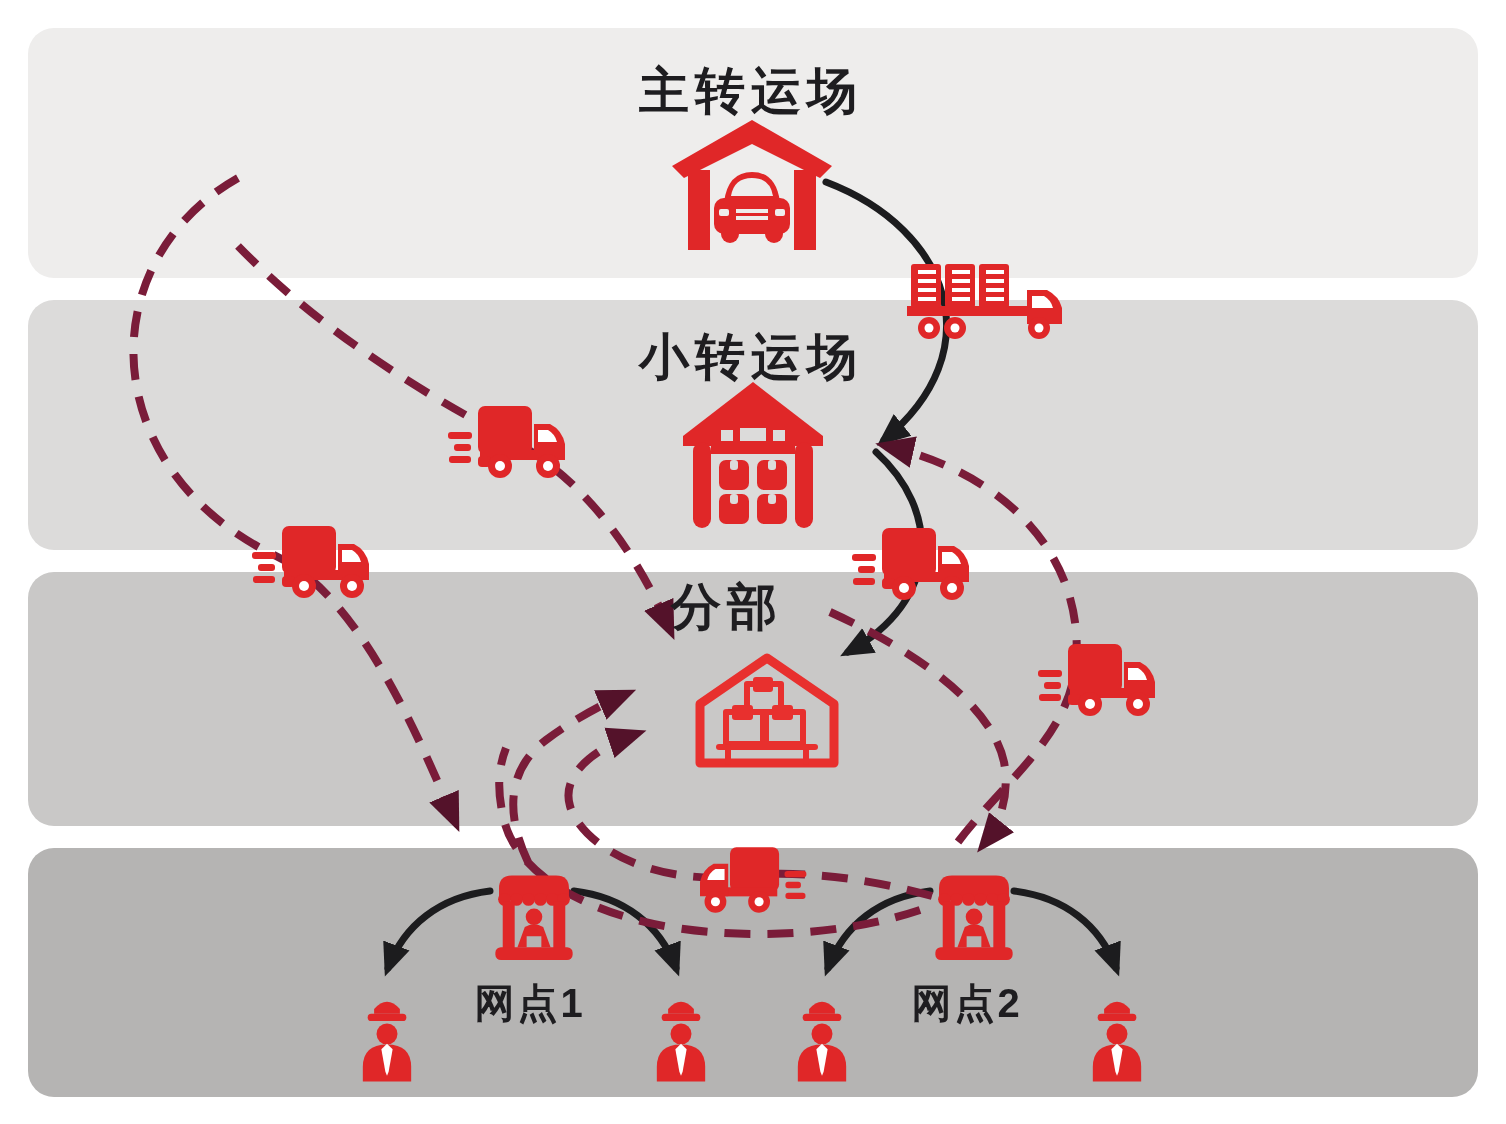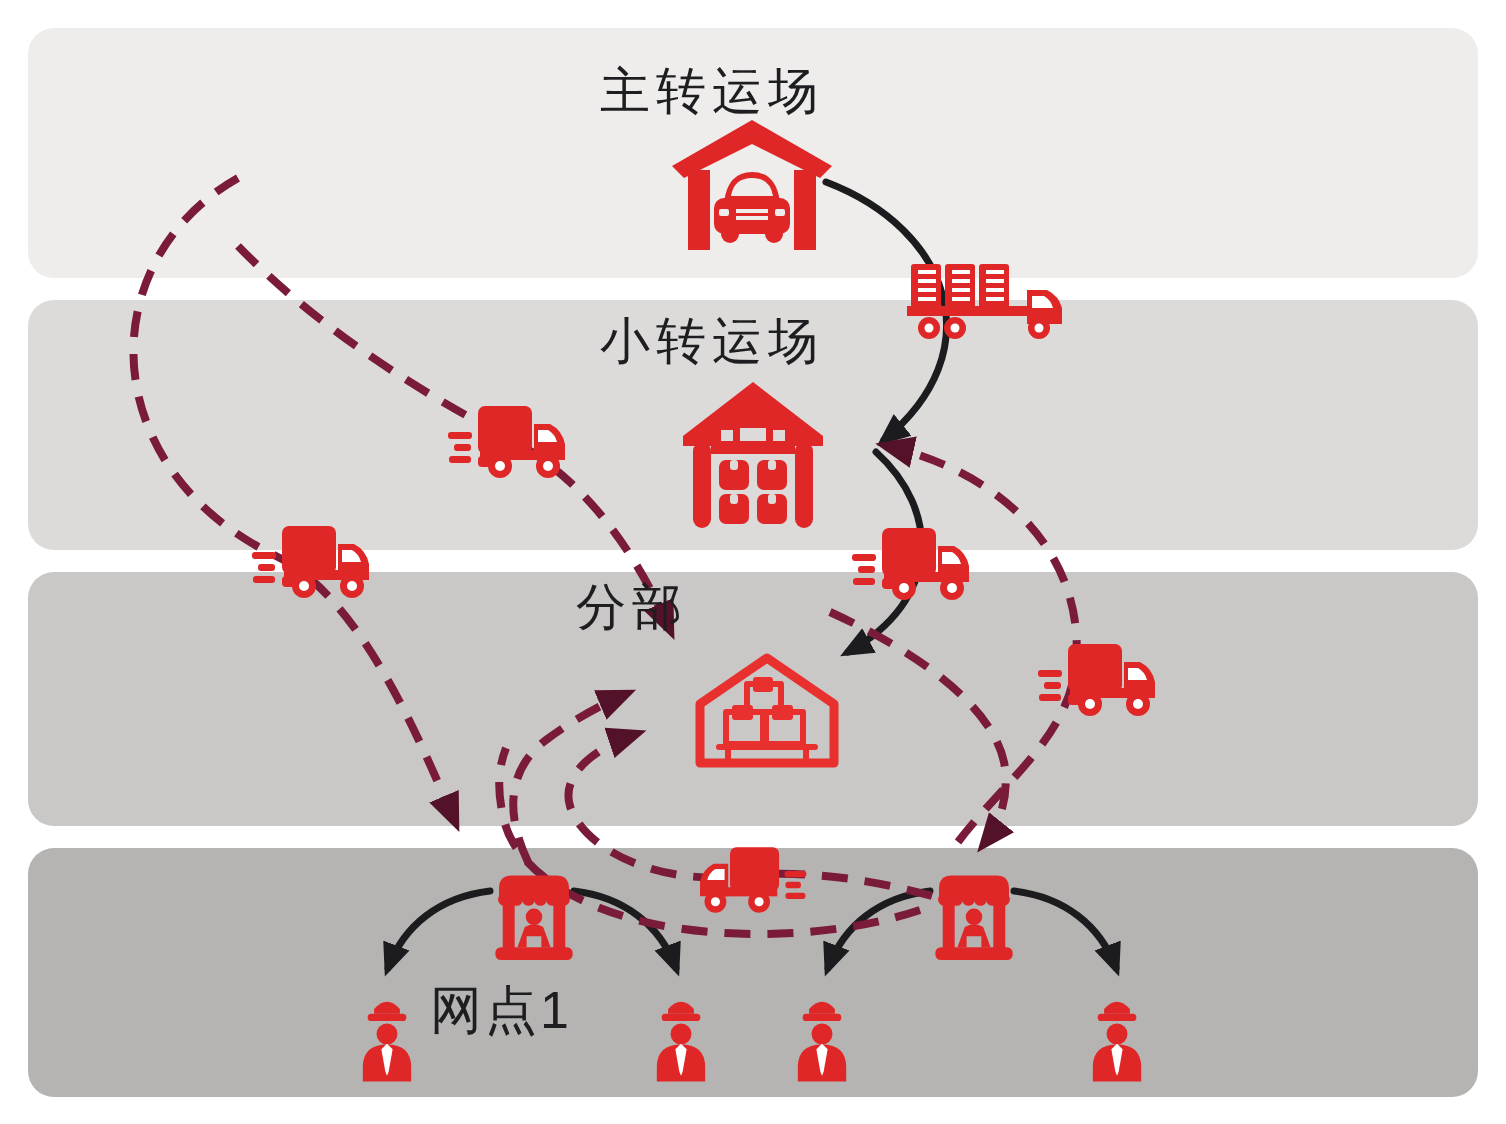--- a/index.html
+++ b/index.html
@@ -3,23 +3,23 @@
 <meta charset="utf-8">
 <style>
   html,body{margin:0;padding:0;background:#ffffff;}
   .canvas{position:relative;width:1506px;height:1124px;background:#ffffff;overflow:hidden;
           font-family:"Liberation Sans","DejaVu Sans",sans-serif;}
   .band{position:absolute;left:28px;width:1450px;border-radius:26px;}
   .band1{top:28px;height:250px;background:#eeedec;}
   .band2{top:300px;height:250px;background:#dcdbda;}
   .band3{top:572px;height:254px;background:#c9c8c7;}
   .band4{top:848px;height:249px;background:#b5b4b3;}
-  .lvl{position:absolute;font-weight:400;color:#1e1d20;text-align:left;letter-spacing:6px;}
+  .lvl{position:absolute;font-weight:700;color:#1e1d20;text-align:center;letter-spacing:6px;}
   .lvl-big{font-size:50px;}
-  .lvl-small{font-size:52px;letter-spacing:3px;}
+  .lvl-small{font-size:40px;letter-spacing:3px;}
   .abs{position:absolute;}
   svg{display:block;}
   .mirror{transform:scaleX(-1);}
 </style>
 </head>
 <body>
 
 <div class="canvas">
 
   <div class="band band1"></div>
@@ -308,17 +308,18 @@
     <g fill="#e02728">
       <path d="M20 20 Q36 2 52 20 L52 26 L20 26 Z"></path>
       <rect x="12" y="26" width="48" height="9" rx="4.5"></rect>
       <circle cx="36" cy="51" r="13"></circle>
       <path d="M6 110 L6 92 Q6 64 36 64 Q66 64 66 92 L66 110 Z"></path>
     </g>
     <path d="M36 63 L29 70 L34 98 L36 103 L38 98 L43 70 Z" fill="#ffffff"></path>
   </svg>
 
   <div class="lvl lvl-big abs" style="left:600px;top:58px;width:302px">主转运场</div>
-  <div class="lvl lvl-big abs" style="left:600px;top:308px;width:302px">小转运场</div>
+  <div class="lvl lvl-big abs" style="left:600px;top:324px;width:302px">小转运场</div>
   <div class="lvl lvl-big abs" style="left:576px;top:574px;width:302px">分部</div>
   <div class="lvl lvl-small abs" style="left:430px;top:976px;width:200px">网点1</div>
+  <div class="lvl lvl-small abs" style="left:867px;top:976px;width:200px">网点2</div>
 
 </div>
 
 </body></html>

